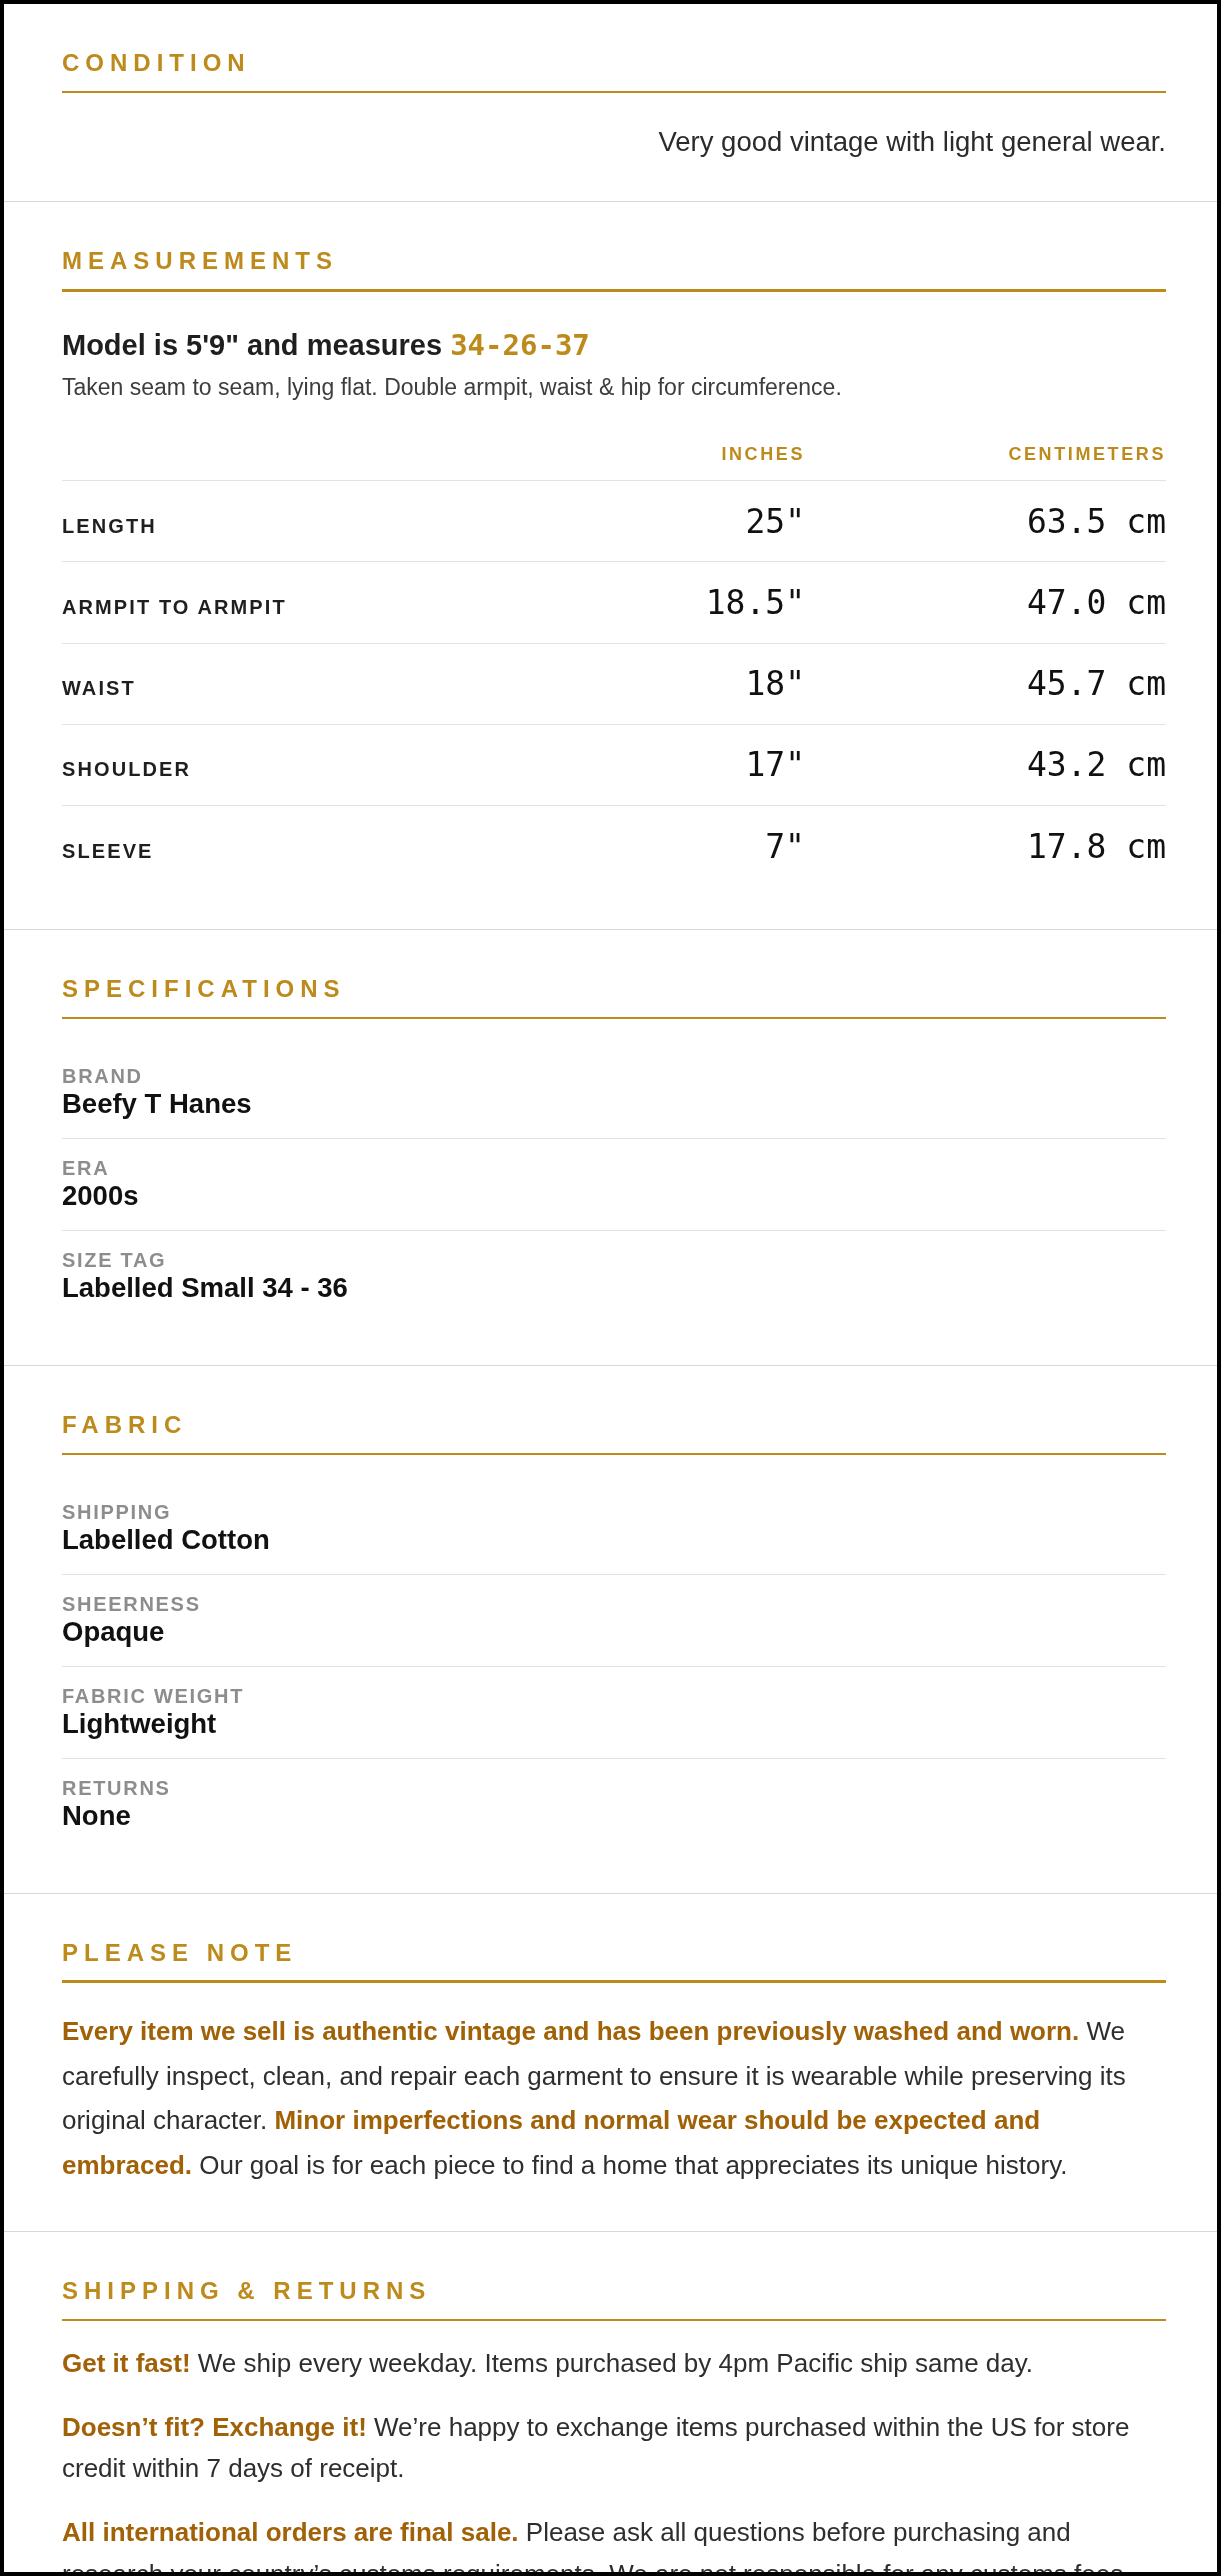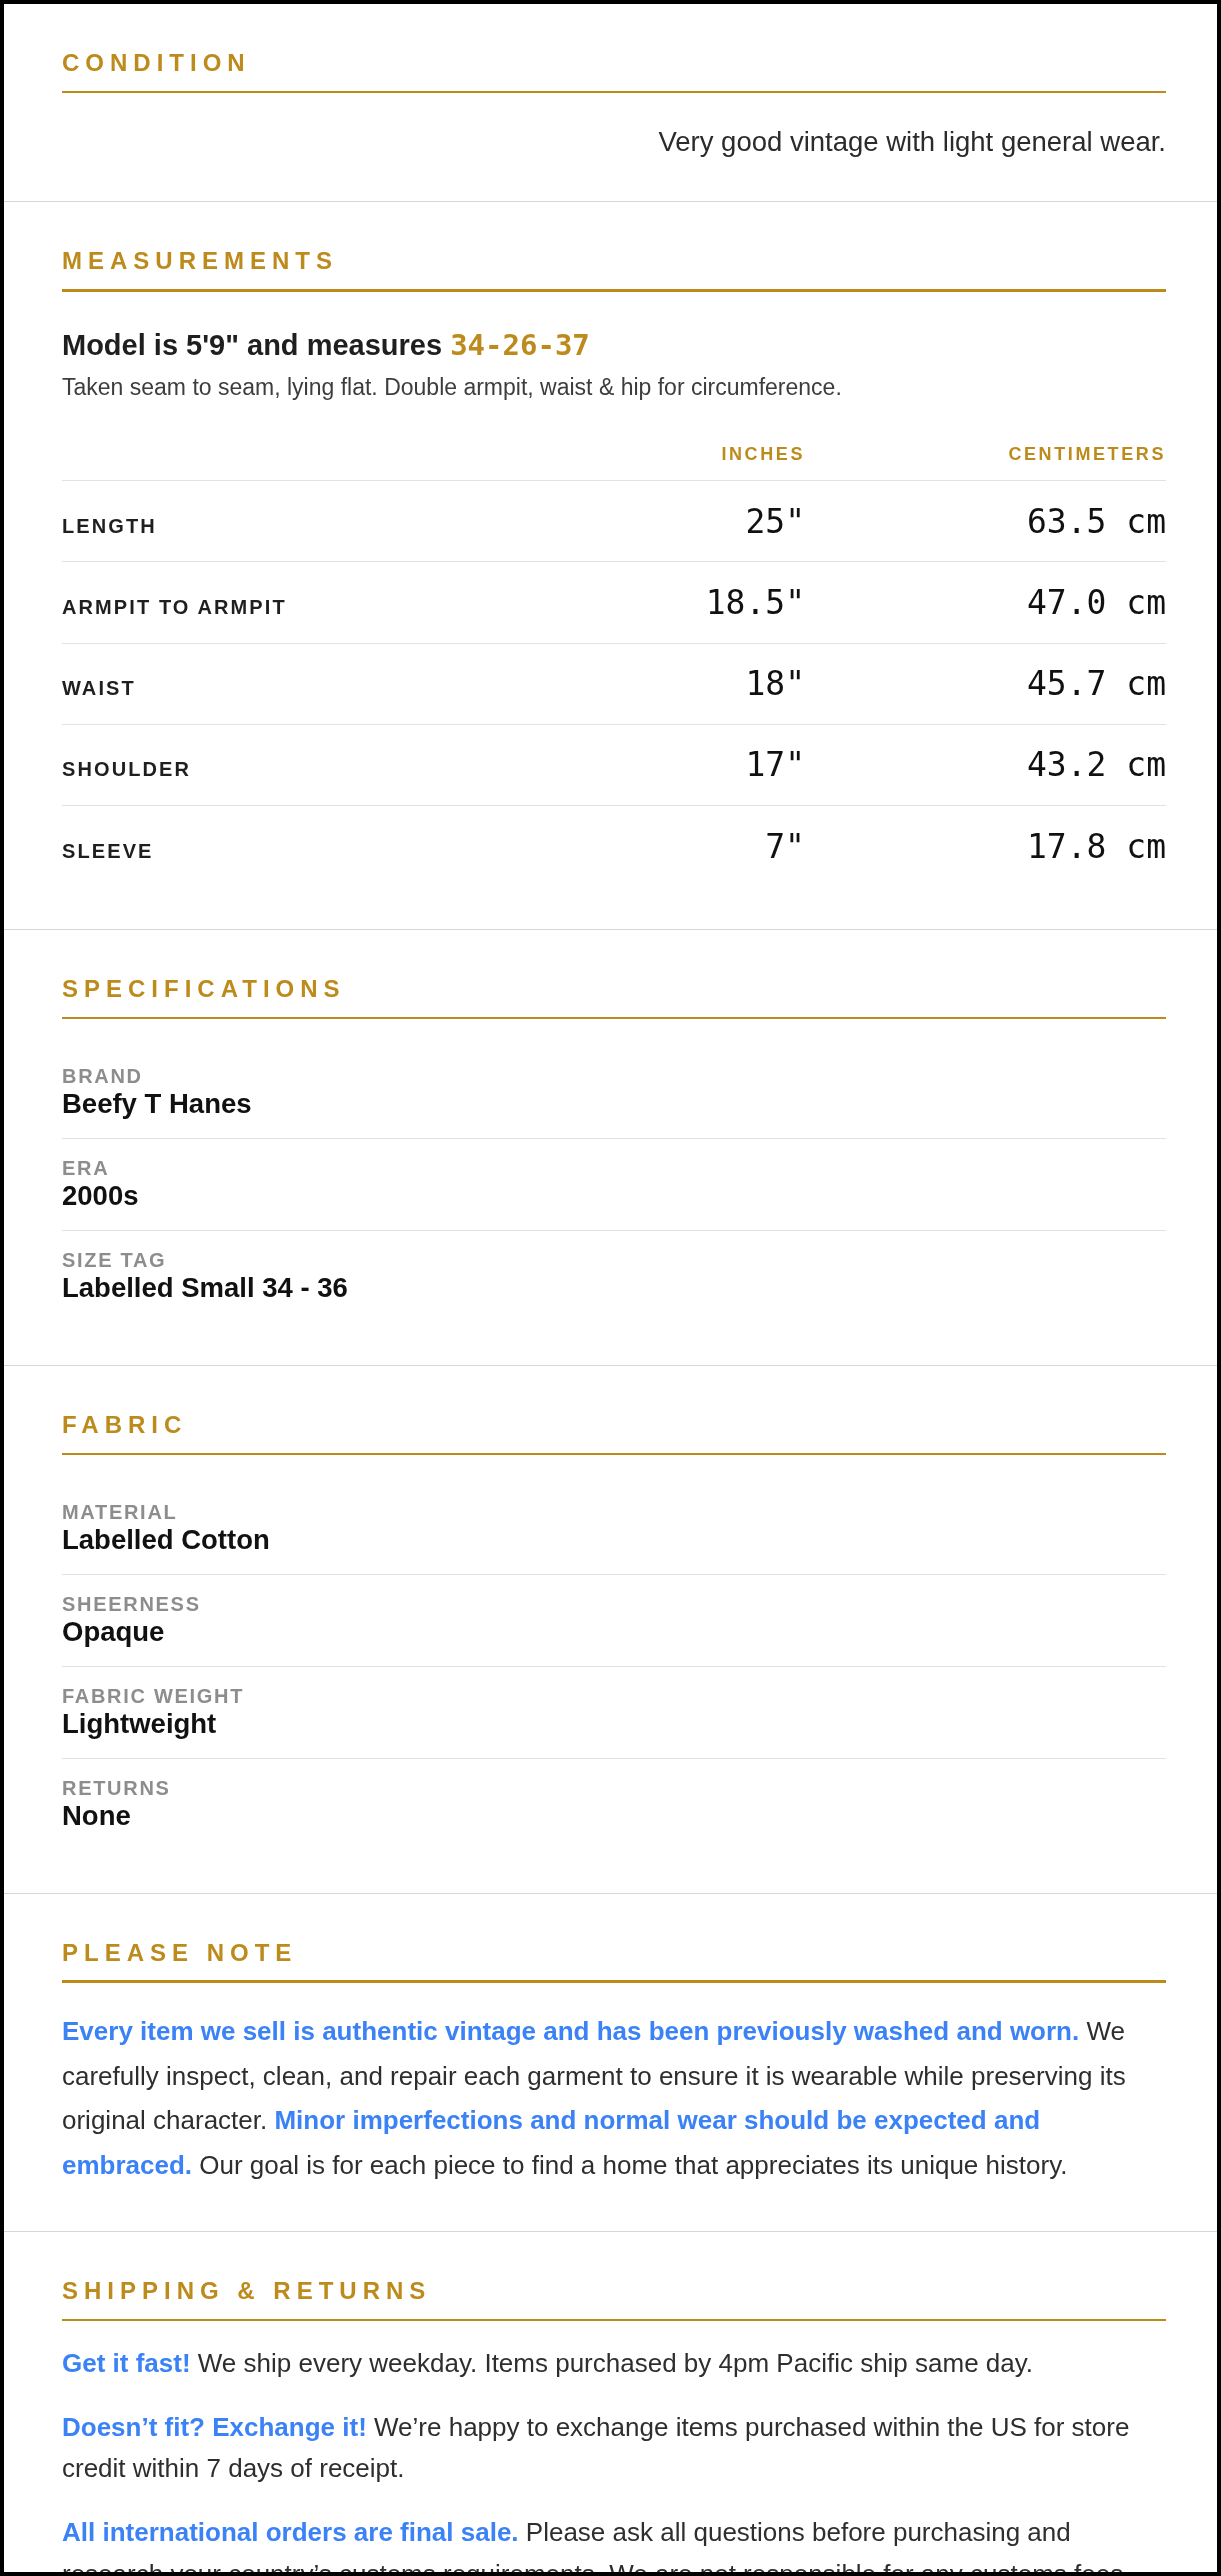--- a/index.html
+++ b/index.html
@@ -118,21 +118,21 @@
     text-align:right;
   }
 
   
   .note-body {
     margin-top:26px;
     font-size:26px;
     line-height:1.72;
     color:#2e2e2e;
   }
-  .note-body strong, .ship-para strong { color:#3b82f6; font-weight:700; }
+  .note-body strong, .ship-para strong { color:#a16207; font-weight:700; }
   .ship-para {
     margin-top:22px;
     font-size:26px;
     line-height:1.6;
     color:#2e2e2e;
   }
 
   
   .footer {
     margin-top:auto;
@@ -225,21 +225,21 @@
         <div class="kv-value">Labelled Small 34 - 36</div>
       </div>
     </div>
   </div>
 
   <div class="section">
     <div class="section-title">FABRIC</div>
     <div class="gold-rule"></div>
     <div class="kv-table">
       <div class="kv-row">
-        <div class="kv-label">MATERIAL</div>
+        <div class="kv-label">SHIPPING</div>
         <div class="kv-value">Labelled Cotton</div>
       </div>
       <div class="kv-row">
         <div class="kv-label">SHEERNESS</div>
         <div class="kv-value">Opaque</div>
       </div>
       <div class="kv-row">
         <div class="kv-label">FABRIC WEIGHT</div>
         <div class="kv-value">Lightweight</div>
       </div>

